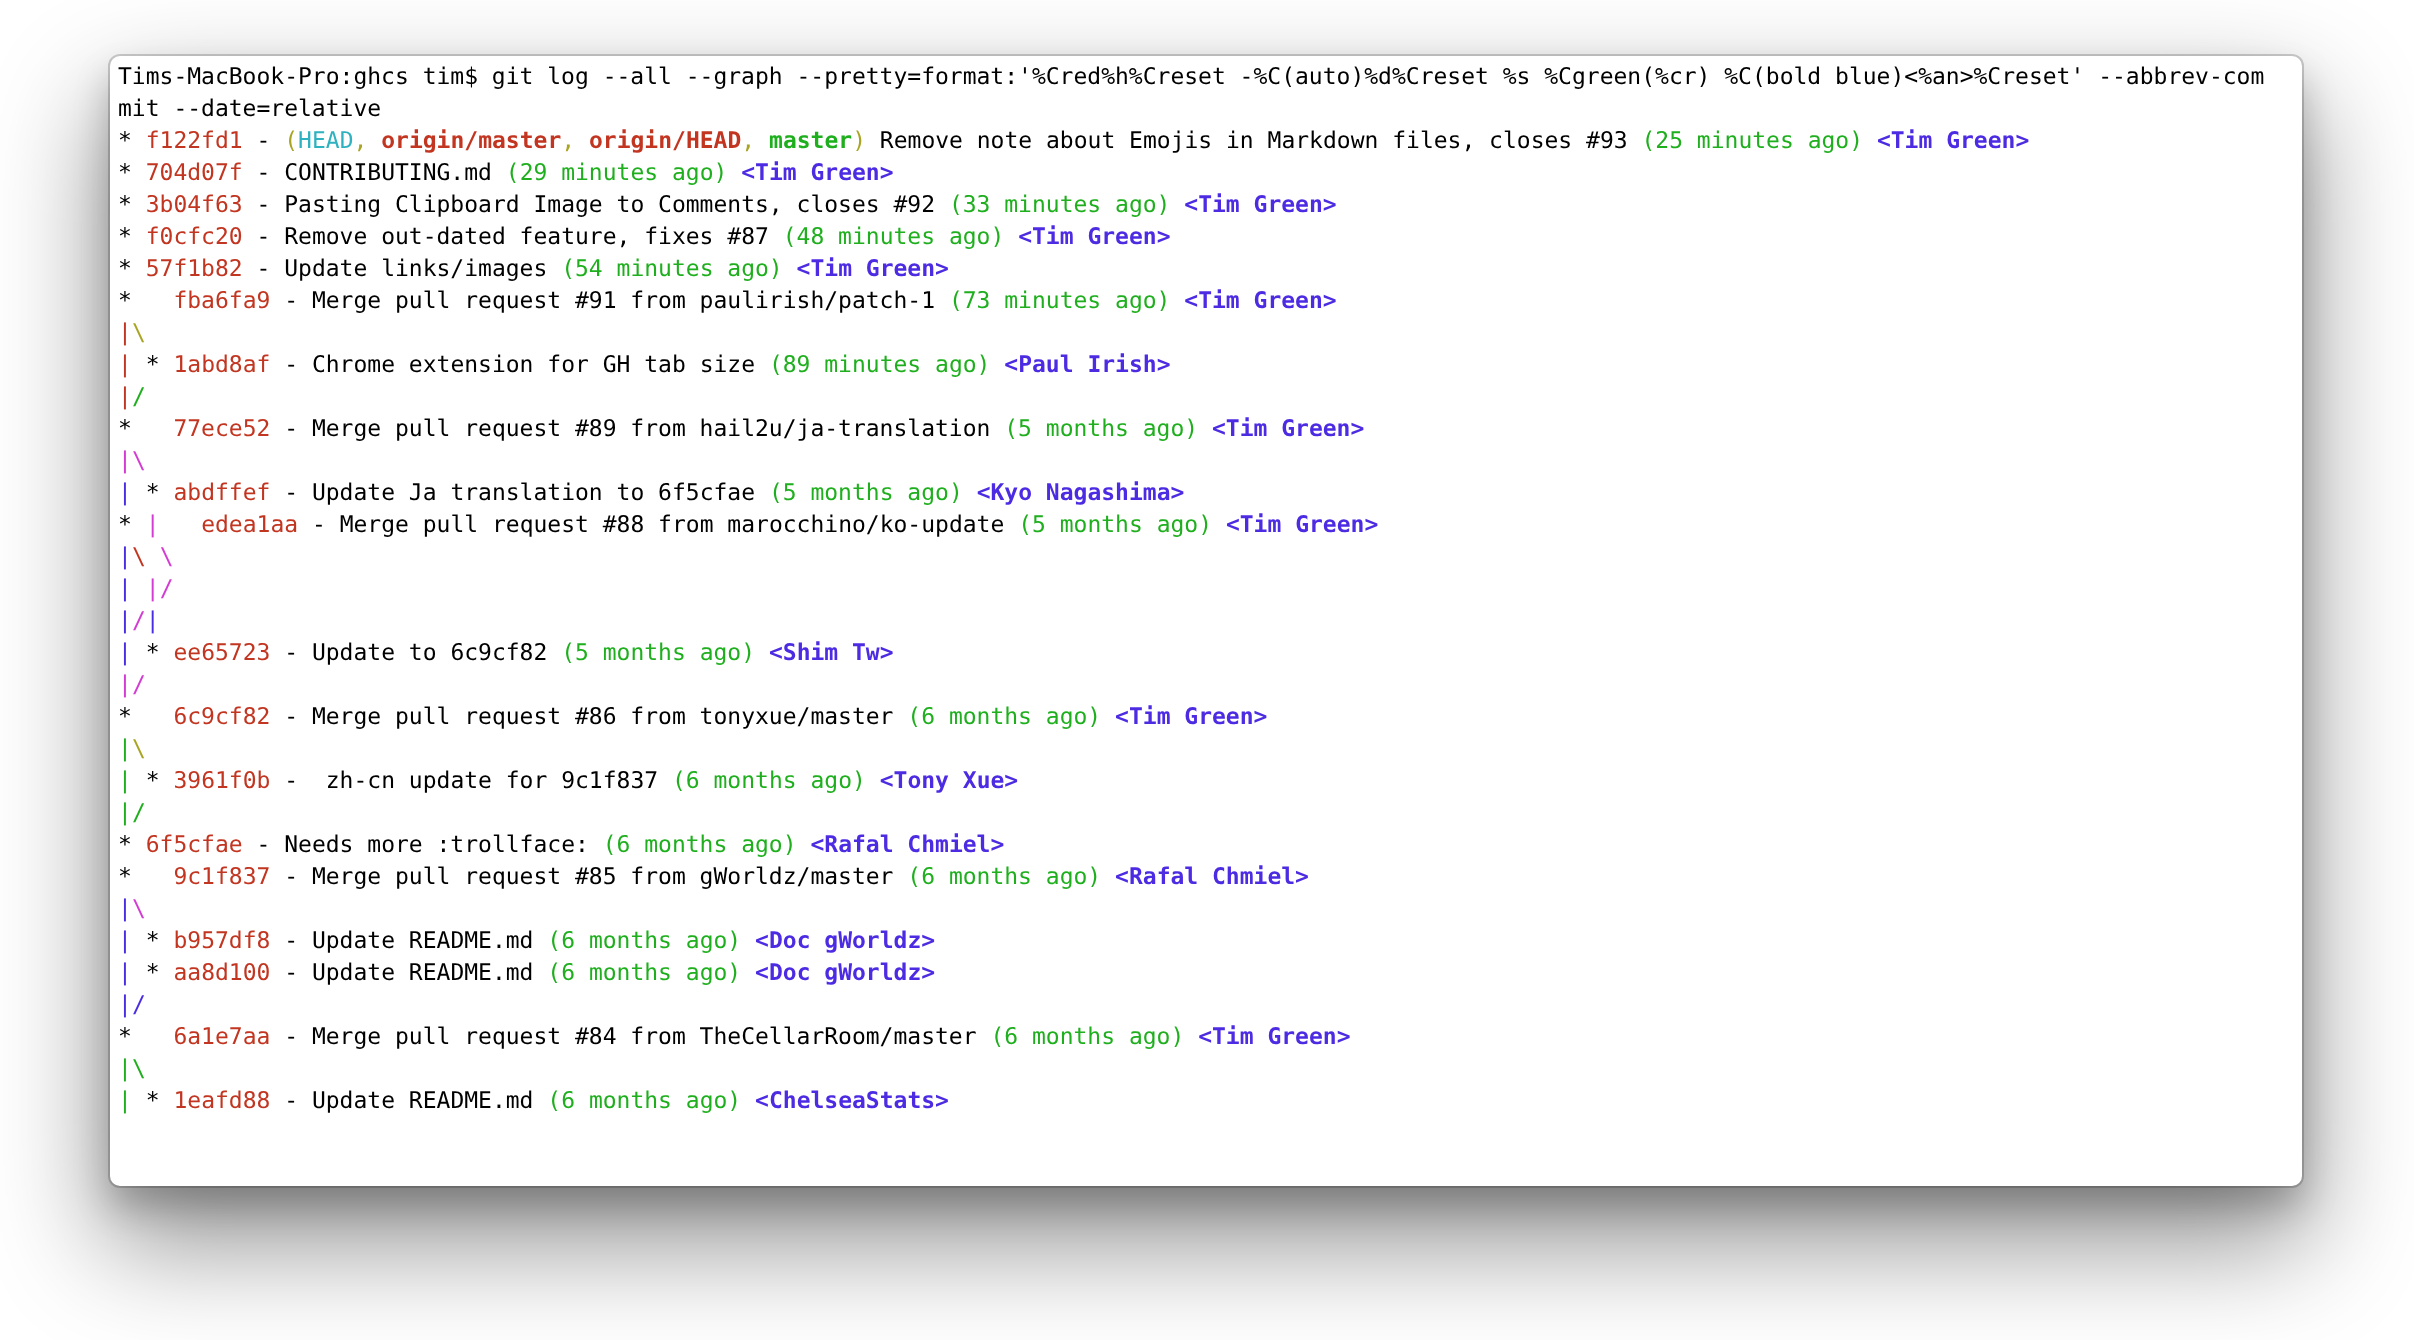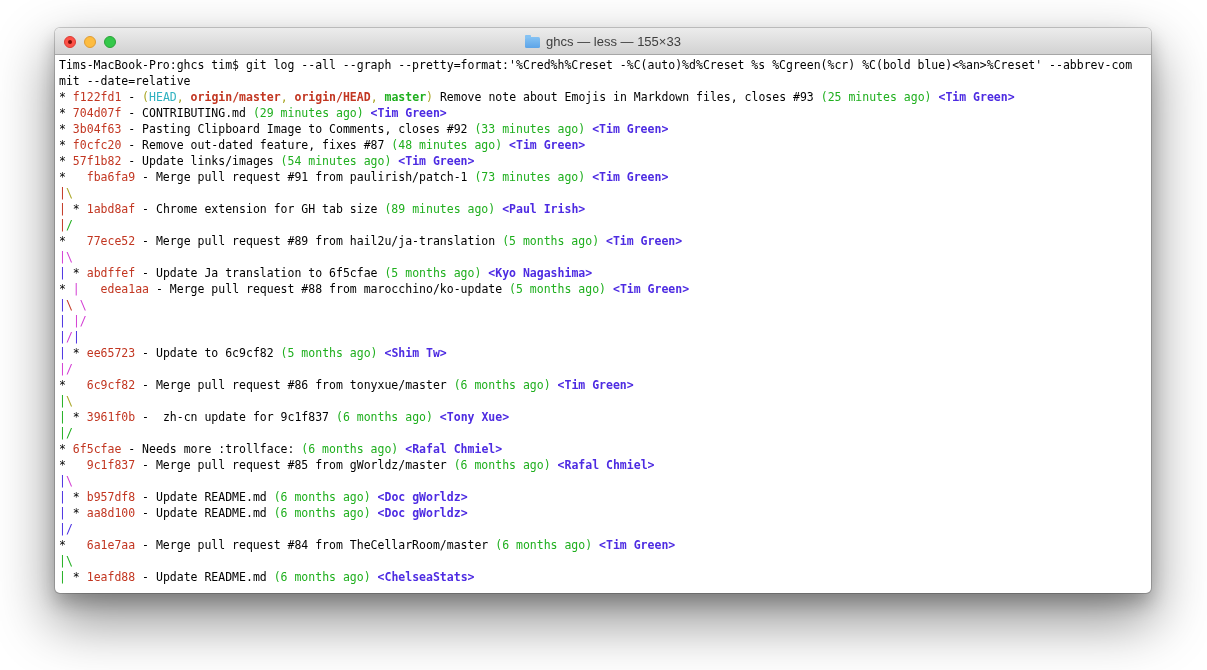--- a/index.html
+++ b/index.html
@@ -48,25 +48,14 @@
     font-family:"DejaVu Sans Mono","Liberation Mono",monospace;
     font-size:11.5px; line-height:16px; color:#000;
     white-space:pre;
   }
   .line { height:16px; }
 </style>
 </head>
 <body>
 
 <div class="window">
-  <div class="titlebar">
-    <div class="traffic">
-      <div class="light close"></div>
-      <div class="light min"></div>
-      <div class="light zoom"></div>
-    </div>
-    <div class="title">
-      <span class="folder-icon"></span>
-      <span>ghcs — less — 155×33</span>
-    </div>
-  </div>
   <div class="content" id="terminal-output"><div class="line"><span style="color: rgb(0, 0, 0);">Tims-MacBook-Pro:ghcs tim$ git log --all --graph --pretty=format:'%Cred%h%Creset -%C(auto)%d%Creset %s %Cgreen(%cr) %C(bold blue)&lt;%an&gt;%Creset' --abbrev-com</span></div><div class="line"><span style="color: rgb(0, 0, 0);">mit --date=relative</span></div><div class="line"><span style="color: rgb(0, 0, 0);">* </span><span style="color: rgb(194, 54, 33);">f122fd1</span><span style="color: rgb(0, 0, 0);"> - </span><span style="color: rgb(168, 165, 34);">(</span><span style="color: rgb(47, 178, 192);">HEAD</span><span style="color: rgb(168, 165, 34);">, </span><span style="color: rgb(194, 54, 33); font-weight: bold;">origin/master</span><span style="color: rgb(168, 165, 34);">, </span><span style="color: rgb(194, 54, 33); font-weight: bold;">origin/HEAD</span><span style="color: rgb(168, 165, 34);">, </span><span style="color: rgb(31, 175, 30); font-weight: bold;">master</span><span style="color: rgb(168, 165, 34);">)</span><span style="color: rgb(0, 0, 0);"> Remove note about Emojis in Markdown files, closes #93 </span><span style="color: rgb(31, 175, 30);">(25 minutes ago)</span><span style="color: rgb(0, 0, 0);"> </span><span style="color: rgb(77, 43, 226); font-weight: bold;">&lt;Tim Green&gt;</span></div><div class="line"><span style="color: rgb(0, 0, 0);">* </span><span style="color: rgb(194, 54, 33);">704d07f</span><span style="color: rgb(0, 0, 0);"> - CONTRIBUTING.md </span><span style="color: rgb(31, 175, 30);">(29 minutes ago)</span><span style="color: rgb(0, 0, 0);"> </span><span style="color: rgb(77, 43, 226); font-weight: bold;">&lt;Tim Green&gt;</span></div><div class="line"><span style="color: rgb(0, 0, 0);">* </span><span style="color: rgb(194, 54, 33);">3b04f63</span><span style="color: rgb(0, 0, 0);"> - Pasting Clipboard Image to Comments, closes #92 </span><span style="color: rgb(31, 175, 30);">(33 minutes ago)</span><span style="color: rgb(0, 0, 0);"> </span><span style="color: rgb(77, 43, 226); font-weight: bold;">&lt;Tim Green&gt;</span></div><div class="line"><span style="color: rgb(0, 0, 0);">* </span><span style="color: rgb(194, 54, 33);">f0cfc20</span><span style="color: rgb(0, 0, 0);"> - Remove out-dated feature, fixes #87 </span><span style="color: rgb(31, 175, 30);">(48 minutes ago)</span><span style="color: rgb(0, 0, 0);"> </span><span style="color: rgb(77, 43, 226); font-weight: bold;">&lt;Tim Green&gt;</span></div><div class="line"><span style="color: rgb(0, 0, 0);">* </span><span style="color: rgb(194, 54, 33);">57f1b82</span><span style="color: rgb(0, 0, 0);"> - Update links/images </span><span style="color: rgb(31, 175, 30);">(54 minutes ago)</span><span style="color: rgb(0, 0, 0);"> </span><span style="color: rgb(77, 43, 226); font-weight: bold;">&lt;Tim Green&gt;</span></div><div class="line"><span style="color: rgb(0, 0, 0);">*   </span><span style="color: rgb(194, 54, 33);">fba6fa9</span><span style="color: rgb(0, 0, 0);"> - Merge pull request #91 from paulirish/patch-1 </span><span style="color: rgb(31, 175, 30);">(73 minutes ago)</span><span style="color: rgb(0, 0, 0);"> </span><span style="color: rgb(77, 43, 226); font-weight: bold;">&lt;Tim Green&gt;</span></div><div class="line"><span style="color: rgb(194, 54, 33);">|</span><span style="color: rgb(168, 165, 34);">\</span></div><div class="line"><span style="color: rgb(194, 54, 33);">|</span><span style="color: rgb(0, 0, 0);"> * </span><span style="color: rgb(194, 54, 33);">1abd8af</span><span style="color: rgb(0, 0, 0);"> - Chrome extension for GH tab size </span><span style="color: rgb(31, 175, 30);">(89 minutes ago)</span><span style="color: rgb(0, 0, 0);"> </span><span style="color: rgb(77, 43, 226); font-weight: bold;">&lt;Paul Irish&gt;</span></div><div class="line"><span style="color: rgb(194, 54, 33);">|</span><span style="color: rgb(31, 175, 30);">/</span></div><div class="line"><span style="color: rgb(0, 0, 0);">*   </span><span style="color: rgb(194, 54, 33);">77ece52</span><span style="color: rgb(0, 0, 0);"> - Merge pull request #89 from hail2u/ja-translation </span><span style="color: rgb(31, 175, 30);">(5 months ago)</span><span style="color: rgb(0, 0, 0);"> </span><span style="color: rgb(77, 43, 226); font-weight: bold;">&lt;Tim Green&gt;</span></div><div class="line"><span style="color: rgb(211, 59, 211);">|</span><span style="color: rgb(211, 59, 211);">\</span></div><div class="line"><span style="color: rgb(73, 46, 225);">|</span><span style="color: rgb(0, 0, 0);"> * </span><span style="color: rgb(194, 54, 33);">abdffef</span><span style="color: rgb(0, 0, 0);"> - Update Ja translation to 6f5cfae </span><span style="color: rgb(31, 175, 30);">(5 months ago)</span><span style="color: rgb(0, 0, 0);"> </span><span style="color: rgb(77, 43, 226); font-weight: bold;">&lt;Kyo Nagashima&gt;</span></div><div class="line"><span style="color: rgb(0, 0, 0);">* </span><span style="color: rgb(211, 59, 211);">|</span><span style="color: rgb(0, 0, 0);">   </span><span style="color: rgb(194, 54, 33);">edea1aa</span><span style="color: rgb(0, 0, 0);"> - Merge pull request #88 from marocchino/ko-update </span><span style="color: rgb(31, 175, 30);">(5 months ago)</span><span style="color: rgb(0, 0, 0);"> </span><span style="color: rgb(77, 43, 226); font-weight: bold;">&lt;Tim Green&gt;</span></div><div class="line"><span style="color: rgb(73, 46, 225);">|</span><span style="color: rgb(194, 54, 33);">\</span><span style="color: rgb(0, 0, 0);"> </span><span style="color: rgb(211, 59, 211);">\</span></div><div class="line"><span style="color: rgb(73, 46, 225);">|</span><span style="color: rgb(0, 0, 0);"> </span><span style="color: rgb(211, 59, 211);">|</span><span style="color: rgb(211, 59, 211);">/</span></div><div class="line"><span style="color: rgb(73, 46, 225);">|</span><span style="color: rgb(211, 59, 211);">/</span><span style="color: rgb(73, 46, 225);">|</span></div><div class="line"><span style="color: rgb(73, 46, 225);">|</span><span style="color: rgb(0, 0, 0);"> * </span><span style="color: rgb(194, 54, 33);">ee65723</span><span style="color: rgb(0, 0, 0);"> - Update to 6c9cf82 </span><span style="color: rgb(31, 175, 30);">(5 months ago)</span><span style="color: rgb(0, 0, 0);"> </span><span style="color: rgb(77, 43, 226); font-weight: bold;">&lt;Shim Tw&gt;</span></div><div class="line"><span style="color: rgb(211, 59, 211);">|</span><span style="color: rgb(211, 59, 211);">/</span></div><div class="line"><span style="color: rgb(0, 0, 0);">*   </span><span style="color: rgb(194, 54, 33);">6c9cf82</span><span style="color: rgb(0, 0, 0);"> - Merge pull request #86 from tonyxue/master </span><span style="color: rgb(31, 175, 30);">(6 months ago)</span><span style="color: rgb(0, 0, 0);"> </span><span style="color: rgb(77, 43, 226); font-weight: bold;">&lt;Tim Green&gt;</span></div><div class="line"><span style="color: rgb(31, 175, 30);">|</span><span style="color: rgb(168, 165, 34);">\</span></div><div class="line"><span style="color: rgb(31, 175, 30);">|</span><span style="color: rgb(0, 0, 0);"> * </span><span style="color: rgb(194, 54, 33);">3961f0b</span><span style="color: rgb(0, 0, 0);"> -  zh-cn update for 9c1f837 </span><span style="color: rgb(31, 175, 30);">(6 months ago)</span><span style="color: rgb(0, 0, 0);"> </span><span style="color: rgb(77, 43, 226); font-weight: bold;">&lt;Tony Xue&gt;</span></div><div class="line"><span style="color: rgb(31, 175, 30);">|</span><span style="color: rgb(31, 175, 30);">/</span></div><div class="line"><span style="color: rgb(0, 0, 0);">* </span><span style="color: rgb(194, 54, 33);">6f5cfae</span><span style="color: rgb(0, 0, 0);"> - Needs more :trollface: </span><span style="color: rgb(31, 175, 30);">(6 months ago)</span><span style="color: rgb(0, 0, 0);"> </span><span style="color: rgb(77, 43, 226); font-weight: bold;">&lt;Rafal Chmiel&gt;</span></div><div class="line"><span style="color: rgb(0, 0, 0);">*   </span><span style="color: rgb(194, 54, 33);">9c1f837</span><span style="color: rgb(0, 0, 0);"> - Merge pull request #85 from gWorldz/master </span><span style="color: rgb(31, 175, 30);">(6 months ago)</span><span style="color: rgb(0, 0, 0);"> </span><span style="color: rgb(77, 43, 226); font-weight: bold;">&lt;Rafal Chmiel&gt;</span></div><div class="line"><span style="color: rgb(73, 46, 225);">|</span><span style="color: rgb(211, 59, 211);">\</span></div><div class="line"><span style="color: rgb(73, 46, 225);">|</span><span style="color: rgb(0, 0, 0);"> * </span><span style="color: rgb(194, 54, 33);">b957df8</span><span style="color: rgb(0, 0, 0);"> - Update README.md </span><span style="color: rgb(31, 175, 30);">(6 months ago)</span><span style="color: rgb(0, 0, 0);"> </span><span style="color: rgb(77, 43, 226); font-weight: bold;">&lt;Doc gWorldz&gt;</span></div><div class="line"><span style="color: rgb(73, 46, 225);">|</span><span style="color: rgb(0, 0, 0);"> * </span><span style="color: rgb(194, 54, 33);">aa8d100</span><span style="color: rgb(0, 0, 0);"> - Update README.md </span><span style="color: rgb(31, 175, 30);">(6 months ago)</span><span style="color: rgb(0, 0, 0);"> </span><span style="color: rgb(77, 43, 226); font-weight: bold;">&lt;Doc gWorldz&gt;</span></div><div class="line"><span style="color: rgb(73, 46, 225);">|</span><span style="color: rgb(73, 46, 225);">/</span></div><div class="line"><span style="color: rgb(0, 0, 0);">*   </span><span style="color: rgb(194, 54, 33);">6a1e7aa</span><span style="color: rgb(0, 0, 0);"> - Merge pull request #84 from TheCellarRoom/master </span><span style="color: rgb(31, 175, 30);">(6 months ago)</span><span style="color: rgb(0, 0, 0);"> </span><span style="color: rgb(77, 43, 226); font-weight: bold;">&lt;Tim Green&gt;</span></div><div class="line"><span style="color: rgb(31, 175, 30);">|</span><span style="color: rgb(31, 175, 30);">\</span></div><div class="line"><span style="color: rgb(31, 175, 30);">|</span><span style="color: rgb(0, 0, 0);"> * </span><span style="color: rgb(194, 54, 33);">1eafd88</span><span style="color: rgb(0, 0, 0);"> - Update README.md </span><span style="color: rgb(31, 175, 30);">(6 months ago)</span><span style="color: rgb(0, 0, 0);"> </span><span style="color: rgb(77, 43, 226); font-weight: bold;">&lt;ChelseaStats&gt;</span></div></div>
 </div>
 
 </body></html>

